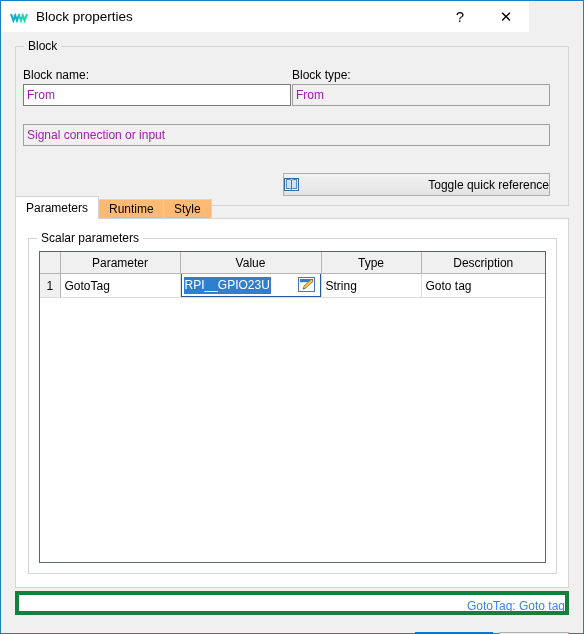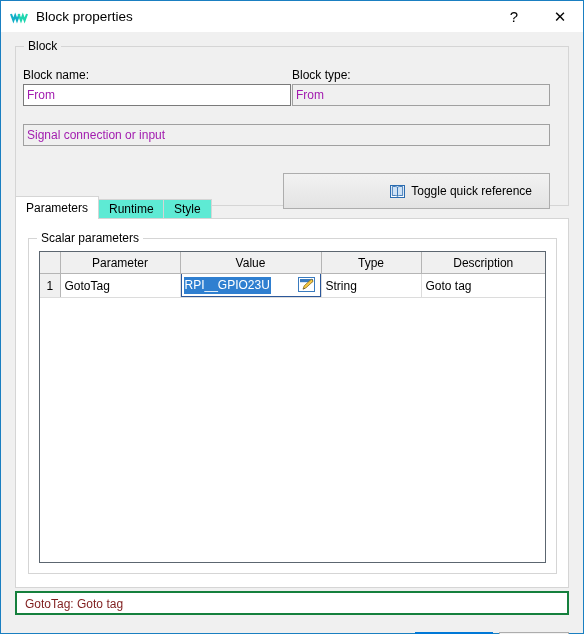--- a/index.html
+++ b/index.html
@@ -24,21 +24,21 @@
     height: 634px;
     box-sizing: border-box;
     border: 1px solid #1a7fc1;
     background: #f0f0f0;
   }
 
   
   #titlebar {
     position: absolute;
     left: 0; top: 0;
-    width: 582px;
+    width: 528px;
     height: 31px;
     background: #ffffff;
     display: flex;
     align-items: center;
   }
   #app-icon {
     width: 18px; height: 18px;
     margin-left: 9px;
     flex: 0 0 auto;
     display: block;
@@ -136,24 +136,24 @@
 
   .pushbutton {
     box-sizing: border-box;
     background: linear-gradient(180deg,#f2f2f2 0%, #e3e3e3 100%);
     border: 1px solid #adadad;
     font-family: "Liberation Sans", sans-serif;
     font-size: 12px;
     color: #000;
     display: flex;
     align-items: center;
-    justify-content: flex-end;
+    justify-content: space-between;
     gap: 6px;
     cursor: default;
-    padding: 17px;
+    padding: 0;
   }
 
   #toggle-qr {
     position: absolute;
     left: 281px;
     top: 141px;
     width: 267px;
     height: 23px;
   }
 
@@ -163,21 +163,21 @@
     left: 13px;
     top: 164px;
     width: 554px;
     height: 22px;
   }
   .tab {
     position: absolute;
     top: 3px;
     height: 19px;
     box-sizing: border-box;
-    background: #5eead4;
+    background: #fdba74;
     border: 1px solid #d5d5d5;
     border-bottom: none;
     font-size: 12px;
     display: flex;
     align-items: center;
     justify-content: center;
     padding: 0 10px;
     cursor: default;
     color: #000;
   }
@@ -306,27 +306,28 @@
 
   
   #statusbar {
     position: absolute;
     left: 13px;
     top: 559px;
     width: 554px;
     height: 24px;
     box-sizing: border-box;
     background: #ffffff;
-    border: 2px solid #15803d;
+    border: 4px solid #15803d;
     font-size: 12px;
     line-height: 22px;
     padding-left: 8px;
-    color: #7f1d1d;
+    color: #3b82f6;
     white-space: nowrap;
     overflow: hidden;
+    text-align: right;
   }
 
   
   #btn-ok {
     position: absolute;
     left: 413px;
     top: 600px;
     width: 78px;
     height: 23px;
     border: 2px solid #0078d7;

